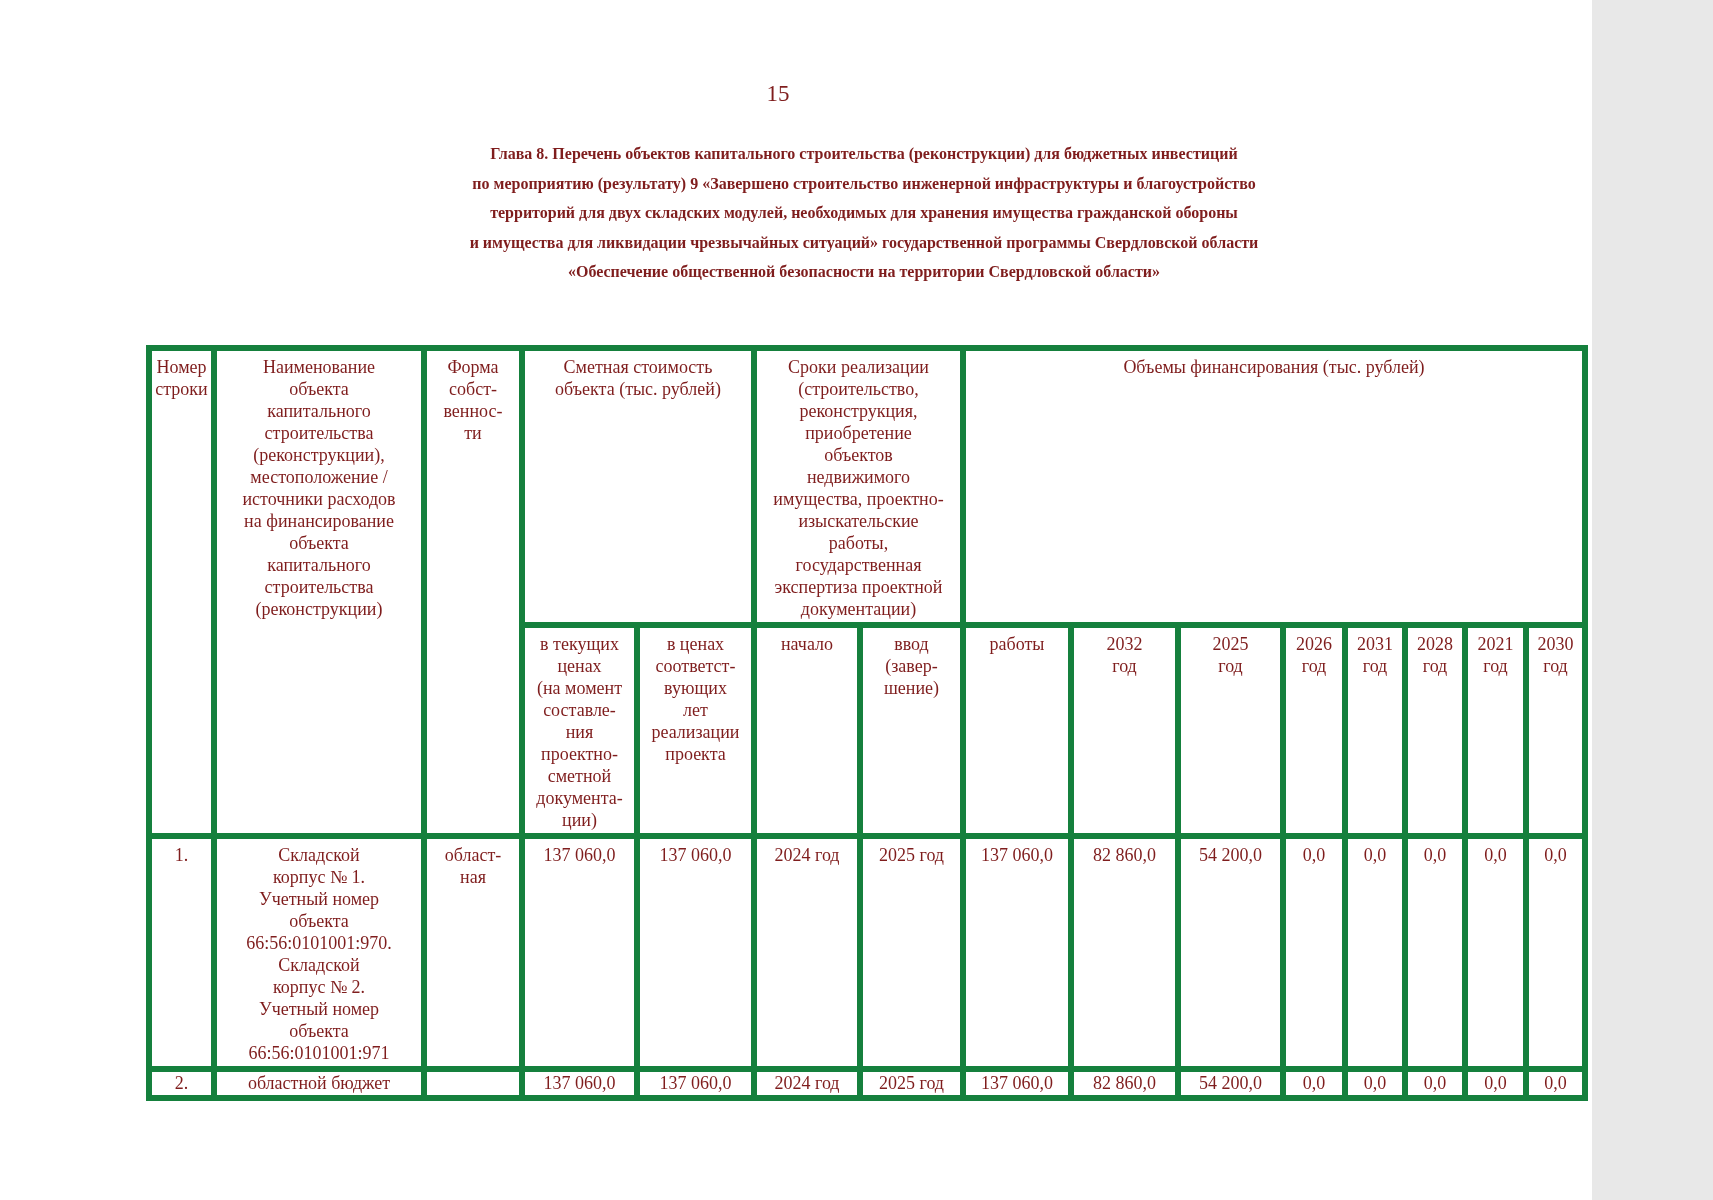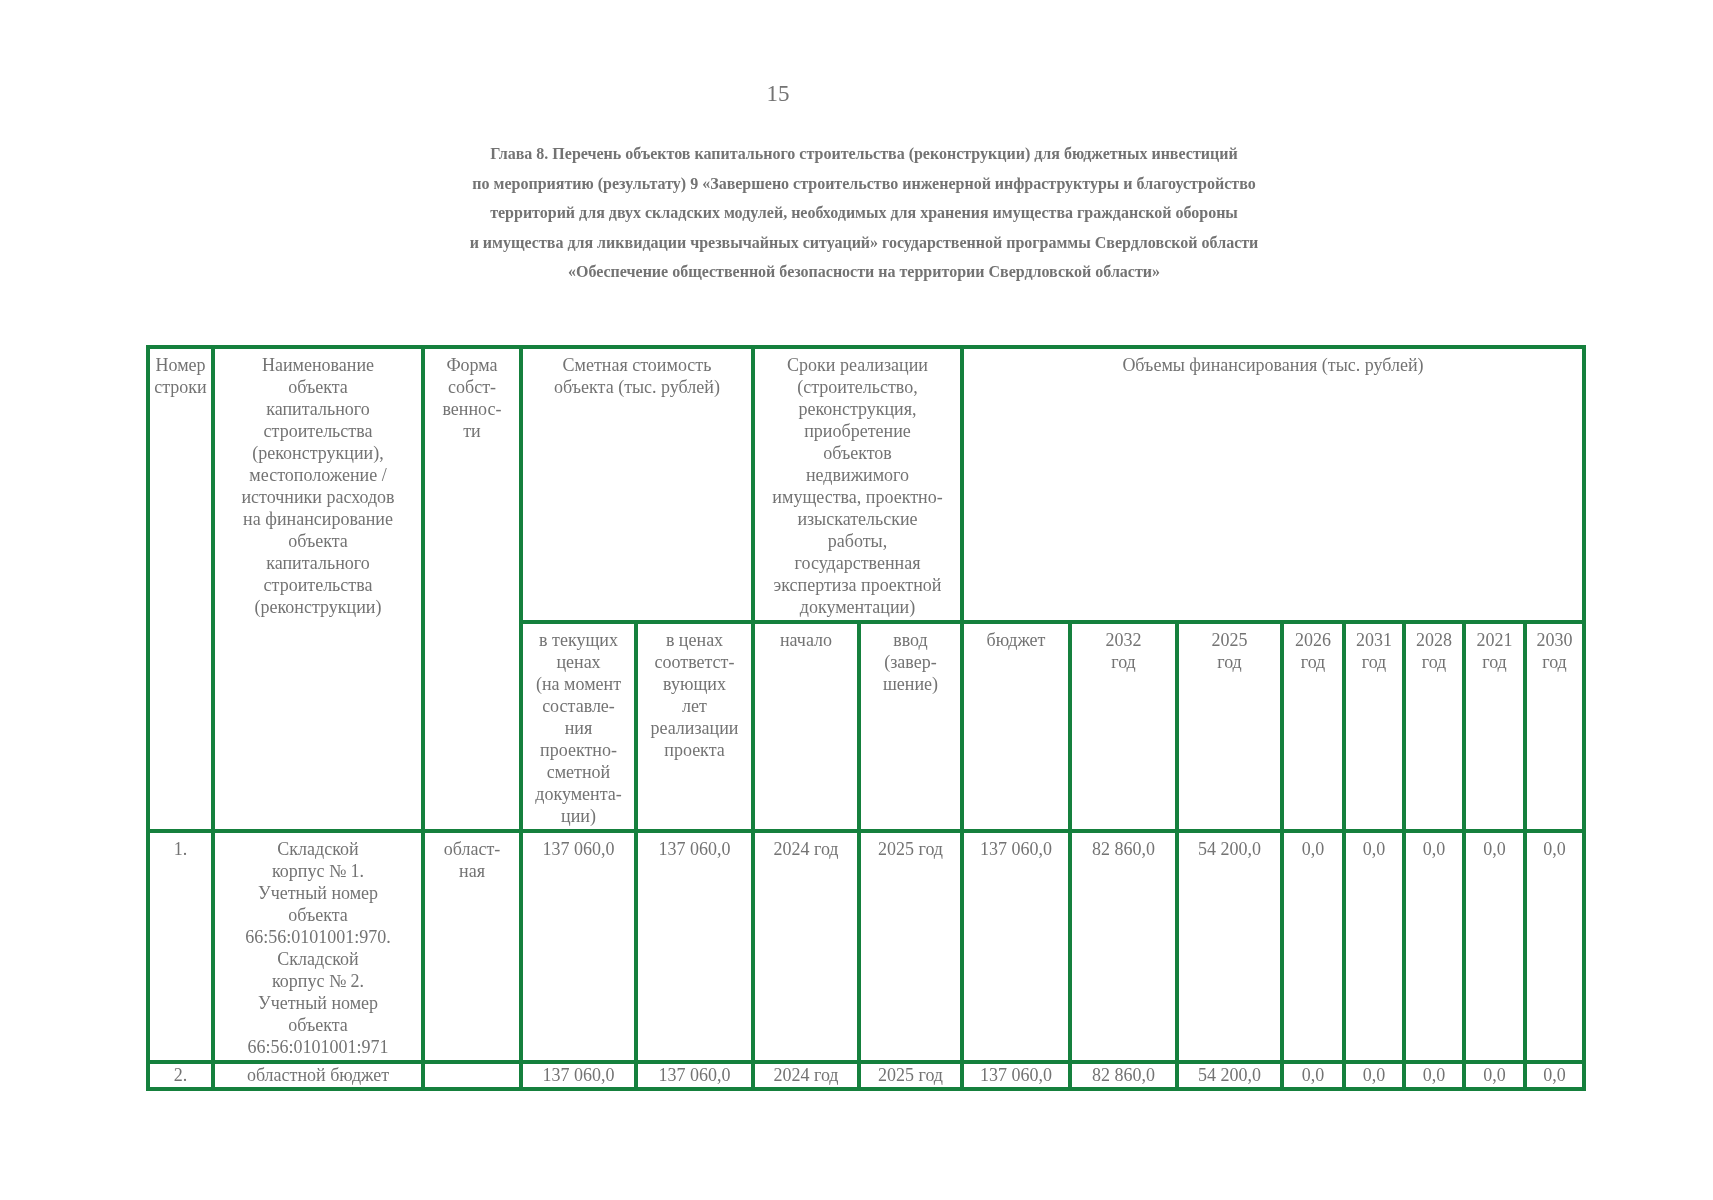--- a/index.html
+++ b/index.html
@@ -1,40 +1,40 @@
 <!DOCTYPE html>
 <html lang="ru"><head>
 <meta charset="utf-8">
 <style>
   html,body { margin:0; padding:0; background:#e8e8e8; }
   .page {
     position:relative;
-    width:1713px; height:1200px;
+    width:1592px; height:1200px;
     background:#ffffff;
     font-family:"Liberation Serif","DejaVu Serif",serif;
-    color:#737373;
+    color:#7f1d1d;
     overflow:hidden;
   }
   .page-number {
     position:absolute; top:80px; left:60px; width:1436px;
     text-align:center; font-size:23px; line-height:28px;
   }
   .doc-title {
     position:absolute; top:139px; left:146px; width:1436px;
     text-align:center; font-weight:bold;
     font-size:16px; line-height:29.5px;
     white-space:pre-line;
   }
   table.main {
     position:absolute; left:146px; top:345px;
     width:1436px;
     border-collapse:collapse; table-layout:fixed;
   }
   table.main th, table.main td {
-    border:4px solid #15803d;
+    border:6px solid #15803d;
     vertical-align:top;
     font-weight:normal;
     font-size:18px; line-height:22px;
     padding:5px 2px 2px 2px;
     text-align:center;
     white-space:pre-line;
     overflow:hidden;
   }
   .cell-left { text-align:left; padding-left:9px; padding-right:4px; }
   tr.hdr-top   { height:268px; }
@@ -123,21 +123,21 @@
         <th>в ценах
 соответст-
 вующих
 лет
 реализации
 проекта</th>
         <th>начало</th>
         <th>ввод
 (завер-
 шение)</th>
-        <th>бюджет</th>
+        <th>работы</th>
         <th>2032
 год</th>
         <th>2025
 год</th>
         <th>2026
 год</th>
         <th>2031
 год</th>
         <th>2028
 год</th>

